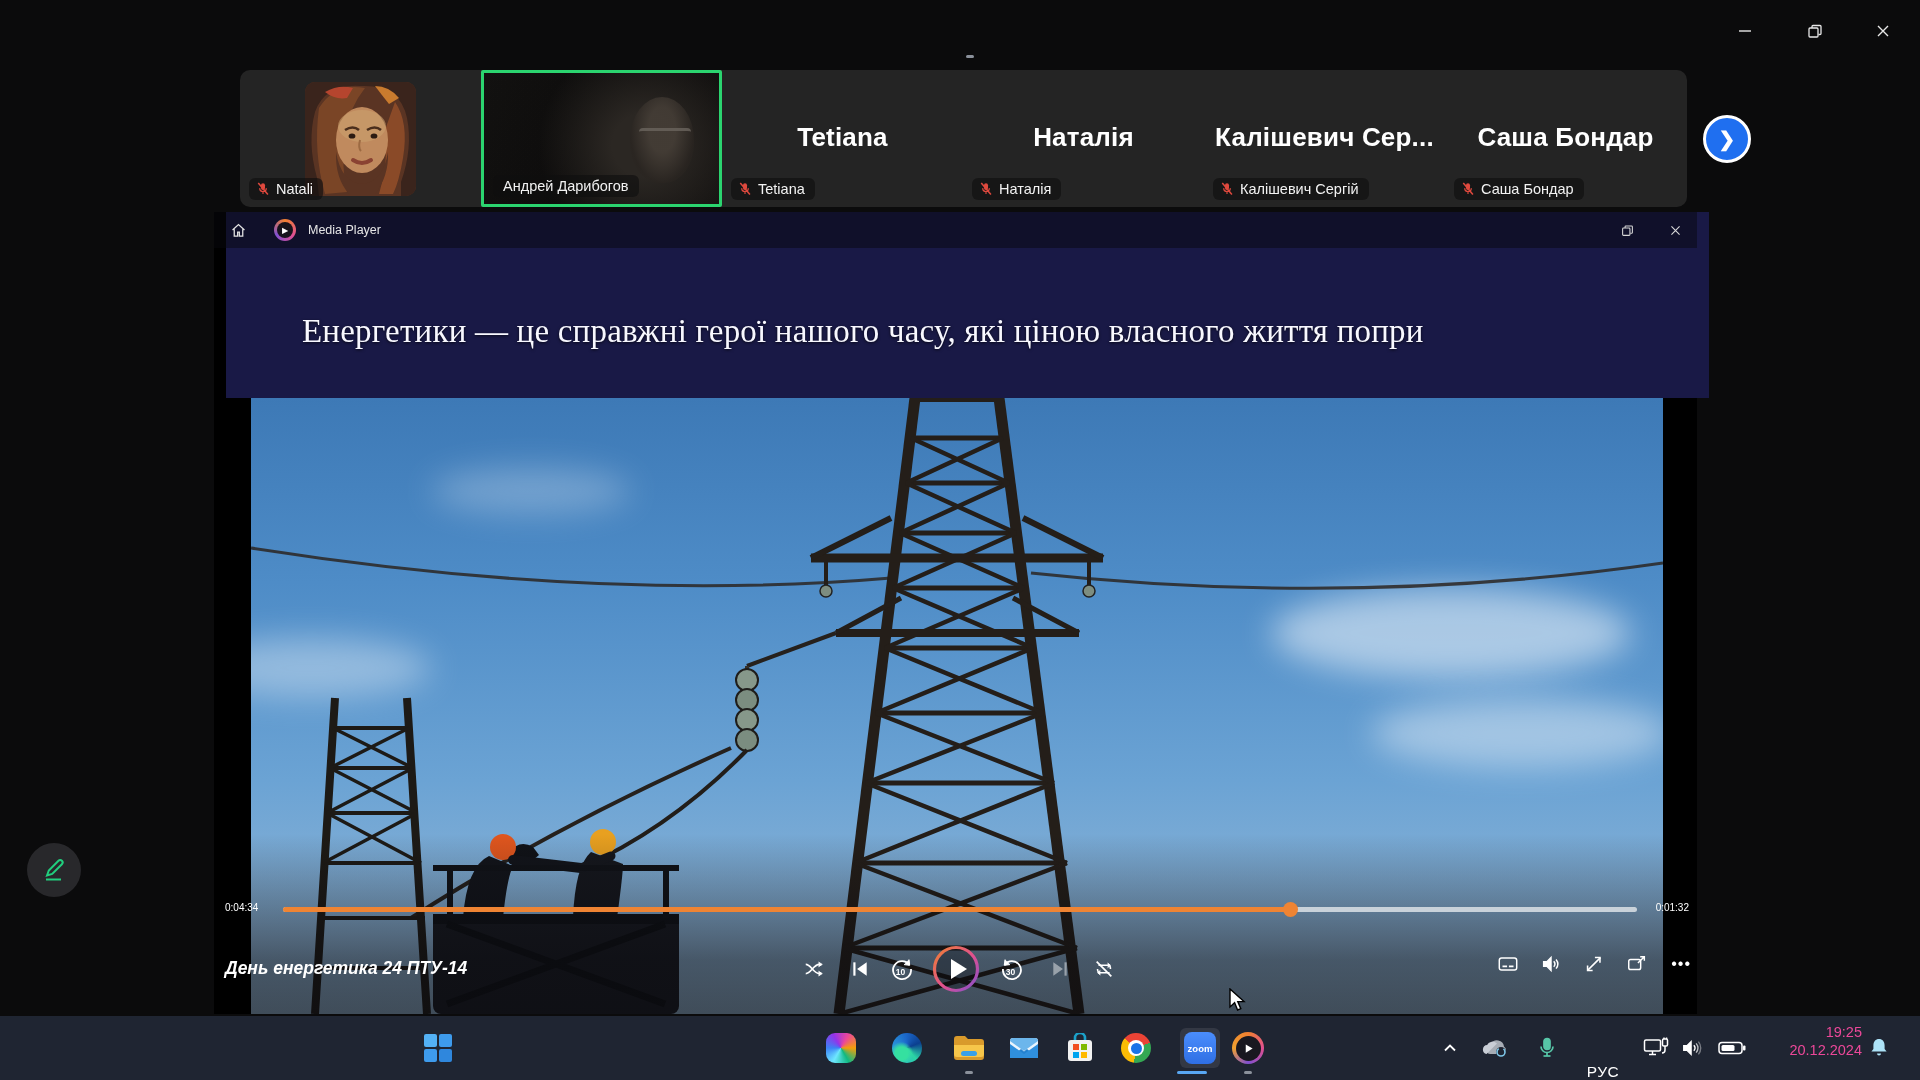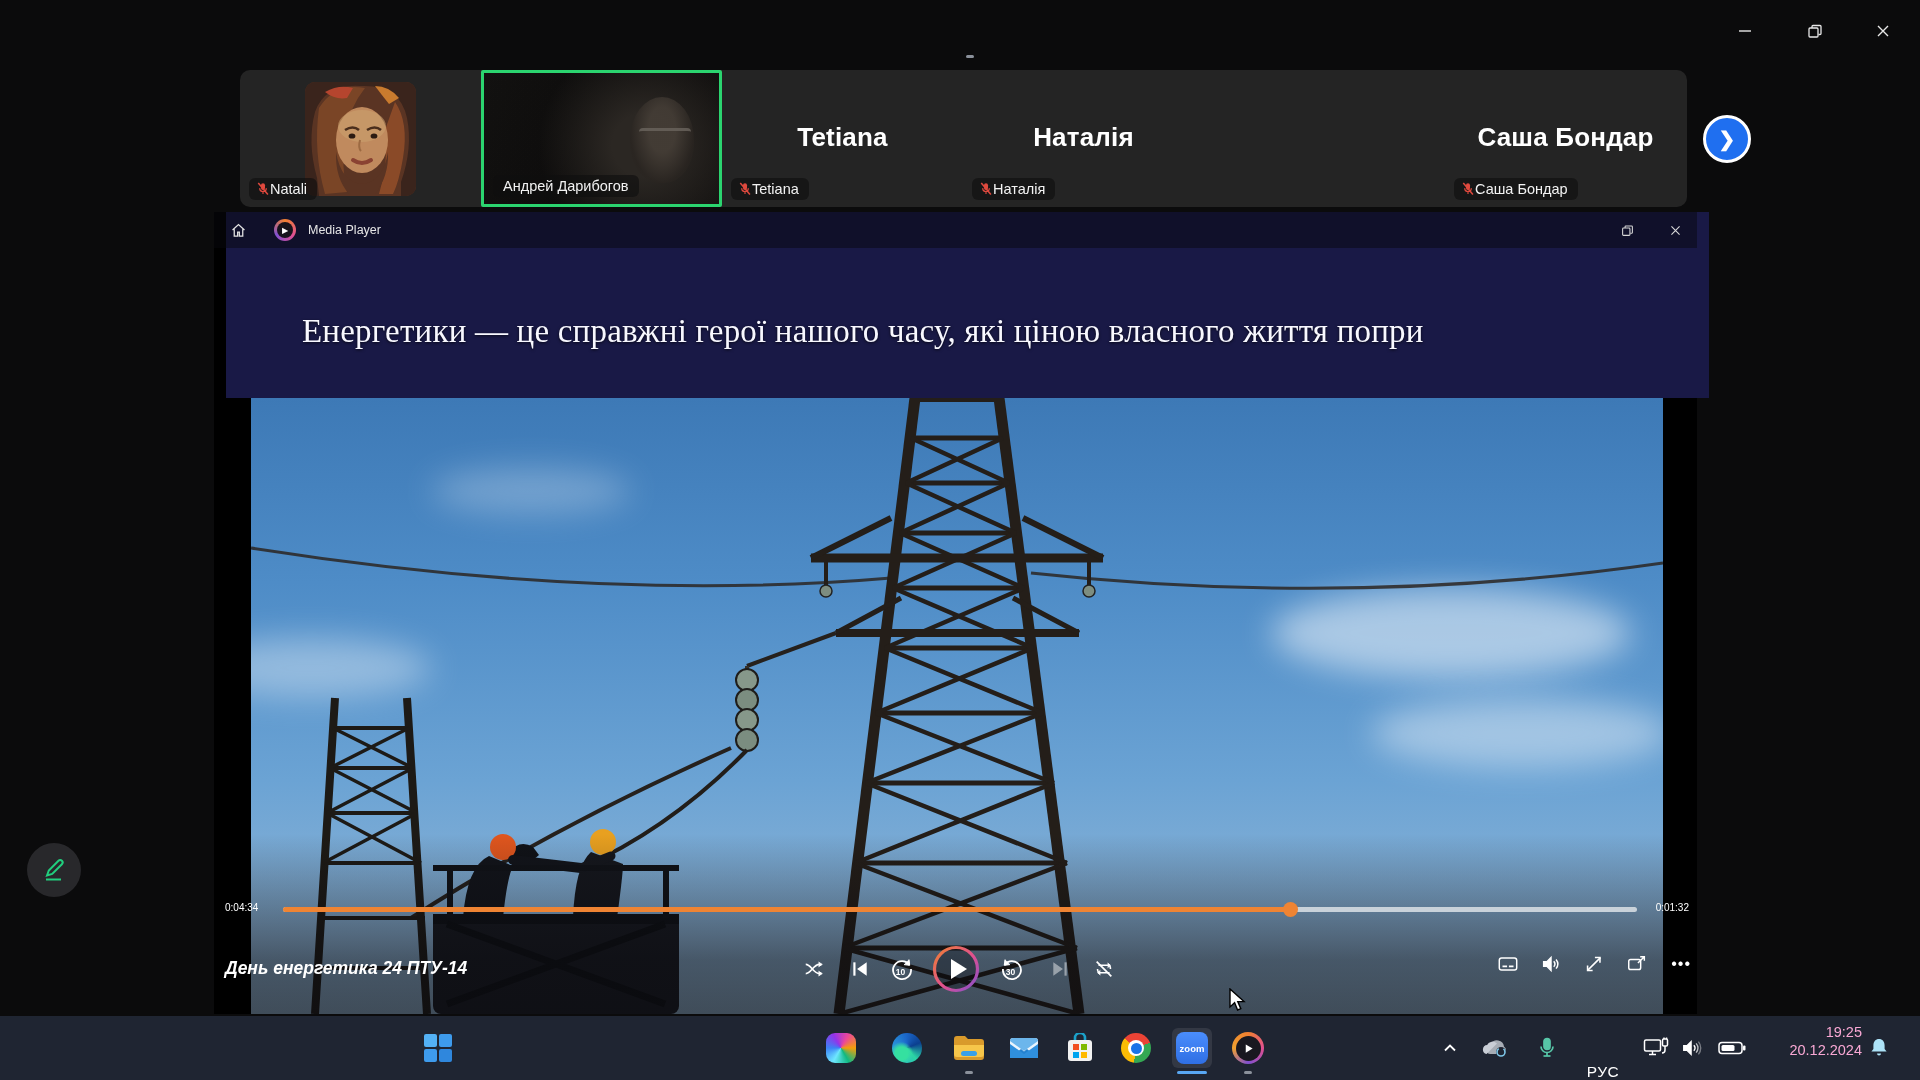--- a/index.html
+++ b/index.html
@@ -8,21 +8,21 @@
   #screen { position:relative; width:1920px; height:1080px; background:#0b0b0c; overflow:hidden; }
 
   
   .winctl { position:absolute; top:14px; width:34px; height:34px; display:flex; align-items:center; justify-content:center; color:#e8e8e8; cursor:default; }
   .winctl svg { display:block; }
 
   
   .strip { position:absolute; left:240px; top:70px; width:1447px; height:137px; background:#242424; border-radius:10px; }
   .tile { position:absolute; top:0; width:241px; height:137px; overflow:hidden; }
   .tile .bigname { position:absolute; left:0; right:0; top:50%; transform:translateY(-54%); text-align:center; color:#fff; font-size:26px; font-weight:bold; letter-spacing:.2px; white-space:nowrap; }
-  .namelabel { position:absolute; left:9px; bottom:7px; display:flex; align-items:center; gap:0; background:rgba(15,15,15,.62); border-radius:6px; padding:3px 10px 3px 7px; color:#f2f2f2; font-size:14.5px; white-space:nowrap; max-width:225px; }
+  .namelabel { position:absolute; left:9px; bottom:7px; display:flex; align-items:center; gap:6px; background:rgba(15,15,15,.62); border-radius:6px; padding:3px 10px 3px 7px; color:#f2f2f2; font-size:14.5px; white-space:nowrap; max-width:225px; }
   .namelabel.nomic { padding-left:10px; }
   .tile.active { border:3px solid var(--active-speaker-green,#2bd46f); border-radius:2px; }
   .avatar-wrap { position:absolute; left:65px; top:12px; width:111px; height:114px; border-radius:10px; overflow:hidden; background:#57301f; }
   .vid2 { position:absolute; inset:0; background:radial-gradient(circle at 68% 55%, #2b2723 0 18%, #17151404 60%), linear-gradient(110deg,#121110 0%, #0c0b0b 55%, #141211 100%); }
   .vid2:before { content:""; position:absolute; left:62%; top:18%; width:64px; height:86px; border-radius:50% 50% 46% 46%; background:radial-gradient(ellipse at 50% 38%, #4a423a 0 30%, #2a2521 70%, transparent 85%); opacity:.75; }
   .vid2:after { content:""; position:absolute; left:66%; top:42%; width:52px; height:10px; border-radius:4px; background:linear-gradient(#0000, #0000), #00000000; border-top:3px solid #6b655e; opacity:.8; }
   .next-btn { position:absolute; left:1703px; top:115px; width:48px; height:48px; border-radius:50%; background:#1f6ff0; border:3px solid #fff; display:flex; align-items:center; justify-content:center; color:#fff; font-size:20px; font-weight:bold; cursor:pointer; }
 
   
   .media { position:absolute; left:214px; top:212px; width:1483px; height:802px; background:#000; }
@@ -59,30 +59,30 @@
 
   
   .pencil-btn { position:absolute; left:27px; top:843px; width:54px; height:54px; border-radius:50%; background:rgba(44,44,48,.88); display:flex; align-items:center; justify-content:center; cursor:pointer; }
 
   
   .cursor { position:absolute; left:1228px; top:988px; z-index:50; }
 
   
   .taskbar { position:absolute; left:0; top:1016px; width:1920px; height:64px; background:#1f2532; }
   .tb-item { position:absolute; top:12px; width:40px; height:40px; display:flex; align-items:center; justify-content:center; border-radius:6px; cursor:pointer; }
-  .tb-item.activeapp { background:rgba(255,255,255,.09); }
+  .tb-item.activeapp { background:rgba(255,255,255,.09);margin-left:8px; }
   .run-pill { position:absolute; top:55px; height:3px; border-radius:2px; background:#8b919b; }
   .run-pill.active { background:var(--taskbar-active-blue,#59a7f2); }
   .search-pill { position:absolute; left:481px; top:10px; width:322px; height:44px; background:#f3f4f6; border-radius:22px; display:flex; align-items:center; padding:0 5px 0 16px; cursor:text; }
   .search-pill input { border:0; outline:0; background:transparent; font-size:16.5px; color:#3c3c3c; width:190px; font-family:"Liberation Sans",sans-serif; }
   .search-pill input::placeholder { color:#5a5a5a; opacity:1; }
   .search-img { margin-left:auto; width:58px; height:38px; border-radius:19px; overflow:hidden; }
   .tray-item { position:absolute; top:16px; height:32px; display:flex; align-items:center; justify-content:center; color:#fff; cursor:pointer; }
   .lang { font-size:15.5px; color:#fff; letter-spacing:.5px;margin-top:48px; }
-  .clock { position:absolute; left:1752px; top:7px; width:110px; text-align:right; color:#f9a8d4; font-size:14.5px; line-height:18px; cursor:default; }
+  .clock { position:absolute; left:1752px; top:7px; width:110px; text-align:right; color:#ec4899; font-size:14.5px; line-height:18px; cursor:default; }
 
   .zoomicon { width:32px; height:32px; border-radius:8px; background:linear-gradient(#4a8dfc,#2f6fe4); color:#fff; font-size:9.5px; font-weight:bold; display:flex; align-items:center; justify-content:center; }
   .playericon { width:32px; height:32px; border-radius:50%; background:conic-gradient(#f08030,#e05090,#8050d0,#f0a030,#f08030); display:flex; align-items:center; justify-content:center; }
   .playericon i { width:25px; height:25px; border-radius:50%; background:#191820; display:flex; align-items:center; justify-content:center; }
   .copiloticon { width:30px; height:30px; border-radius:9px; background:conic-gradient(from 210deg,#6ee7ff,#3b82f6,#9333ea,#ec4899,#f59e0b,#10b981,#6ee7ff); }
   .edgeicon { width:30px; height:30px; border-radius:50%; background:radial-gradient(circle at 32% 68%, #35e0a0 0 22%, rgba(0,0,0,0) 40%), conic-gradient(from 140deg,#2bd4a4,#2fa7e0 30%,#1b66c9 60%,#0b3f8f 80%,#2bd4a4); }
   .chromeicon { width:30px; height:30px; border-radius:50%; background:conic-gradient(from -50deg,#ea4335 0 33%,#34a853 0 66%,#fbbc05 0 100%); position:relative; }
   .chromeicon:before { content:""; position:absolute; left:7px; top:7px; width:16px; height:16px; border-radius:50%; background:#fff; }
   .chromeicon:after { content:""; position:absolute; left:9.5px; top:9.5px; width:11px; height:11px; border-radius:50%; background:#1a73e8; }
 </style>
@@ -167,20 +167,32 @@
         <svg width="14" height="16" viewBox="0 0 16 16">
             <path d="M8 1.5a2.3 2.3 0 0 1 2.3 2.3v3a2.3 2.3 0 0 1-4.6 0v-3A2.3 2.3 0 0 1 8 1.5z" fill="#e0493e"></path>
             <path d="M4.2 7a3.8 3.8 0 0 0 7.6 0" stroke="#e0493e" stroke-width="1.3" fill="none"></path>
             <line x1="8" y1="10.8" x2="8" y2="13.6" stroke="#e0493e" stroke-width="1.3"></line>
             <line x1="2.6" y1="1.2" x2="13.6" y2="14.4" stroke="#e0493e" stroke-width="1.7"></line>
           </svg>
         <span>Наталія</span>
       </div>
     </div>
 
+    <div class="tile" style="left:964px">
+      <div class="bigname">Калішевич Сер...</div>
+      <div class="namelabel">
+        <svg width="14" height="16" viewBox="0 0 16 16">
+            <path d="M8 1.5a2.3 2.3 0 0 1 2.3 2.3v3a2.3 2.3 0 0 1-4.6 0v-3A2.3 2.3 0 0 1 8 1.5z" fill="#e0493e"></path>
+            <path d="M4.2 7a3.8 3.8 0 0 0 7.6 0" stroke="#e0493e" stroke-width="1.3" fill="none"></path>
+            <line x1="8" y1="10.8" x2="8" y2="13.6" stroke="#e0493e" stroke-width="1.3"></line>
+            <line x1="2.6" y1="1.2" x2="13.6" y2="14.4" stroke="#e0493e" stroke-width="1.7"></line>
+          </svg>
+        <span>Калішевич Сергій</span>
+      </div>
+    </div>
 
     <div class="tile" style="left:1205px">
       <div class="bigname">Саша Бондар</div>
       <div class="namelabel">
         <svg width="14" height="16" viewBox="0 0 16 16">
             <path d="M8 1.5a2.3 2.3 0 0 1 2.3 2.3v3a2.3 2.3 0 0 1-4.6 0v-3A2.3 2.3 0 0 1 8 1.5z" fill="#e0493e"></path>
             <path d="M4.2 7a3.8 3.8 0 0 0 7.6 0" stroke="#e0493e" stroke-width="1.3" fill="none"></path>
             <line x1="8" y1="10.8" x2="8" y2="13.6" stroke="#e0493e" stroke-width="1.3"></line>
             <line x1="2.6" y1="1.2" x2="13.6" y2="14.4" stroke="#e0493e" stroke-width="1.7"></line>
           </svg>

